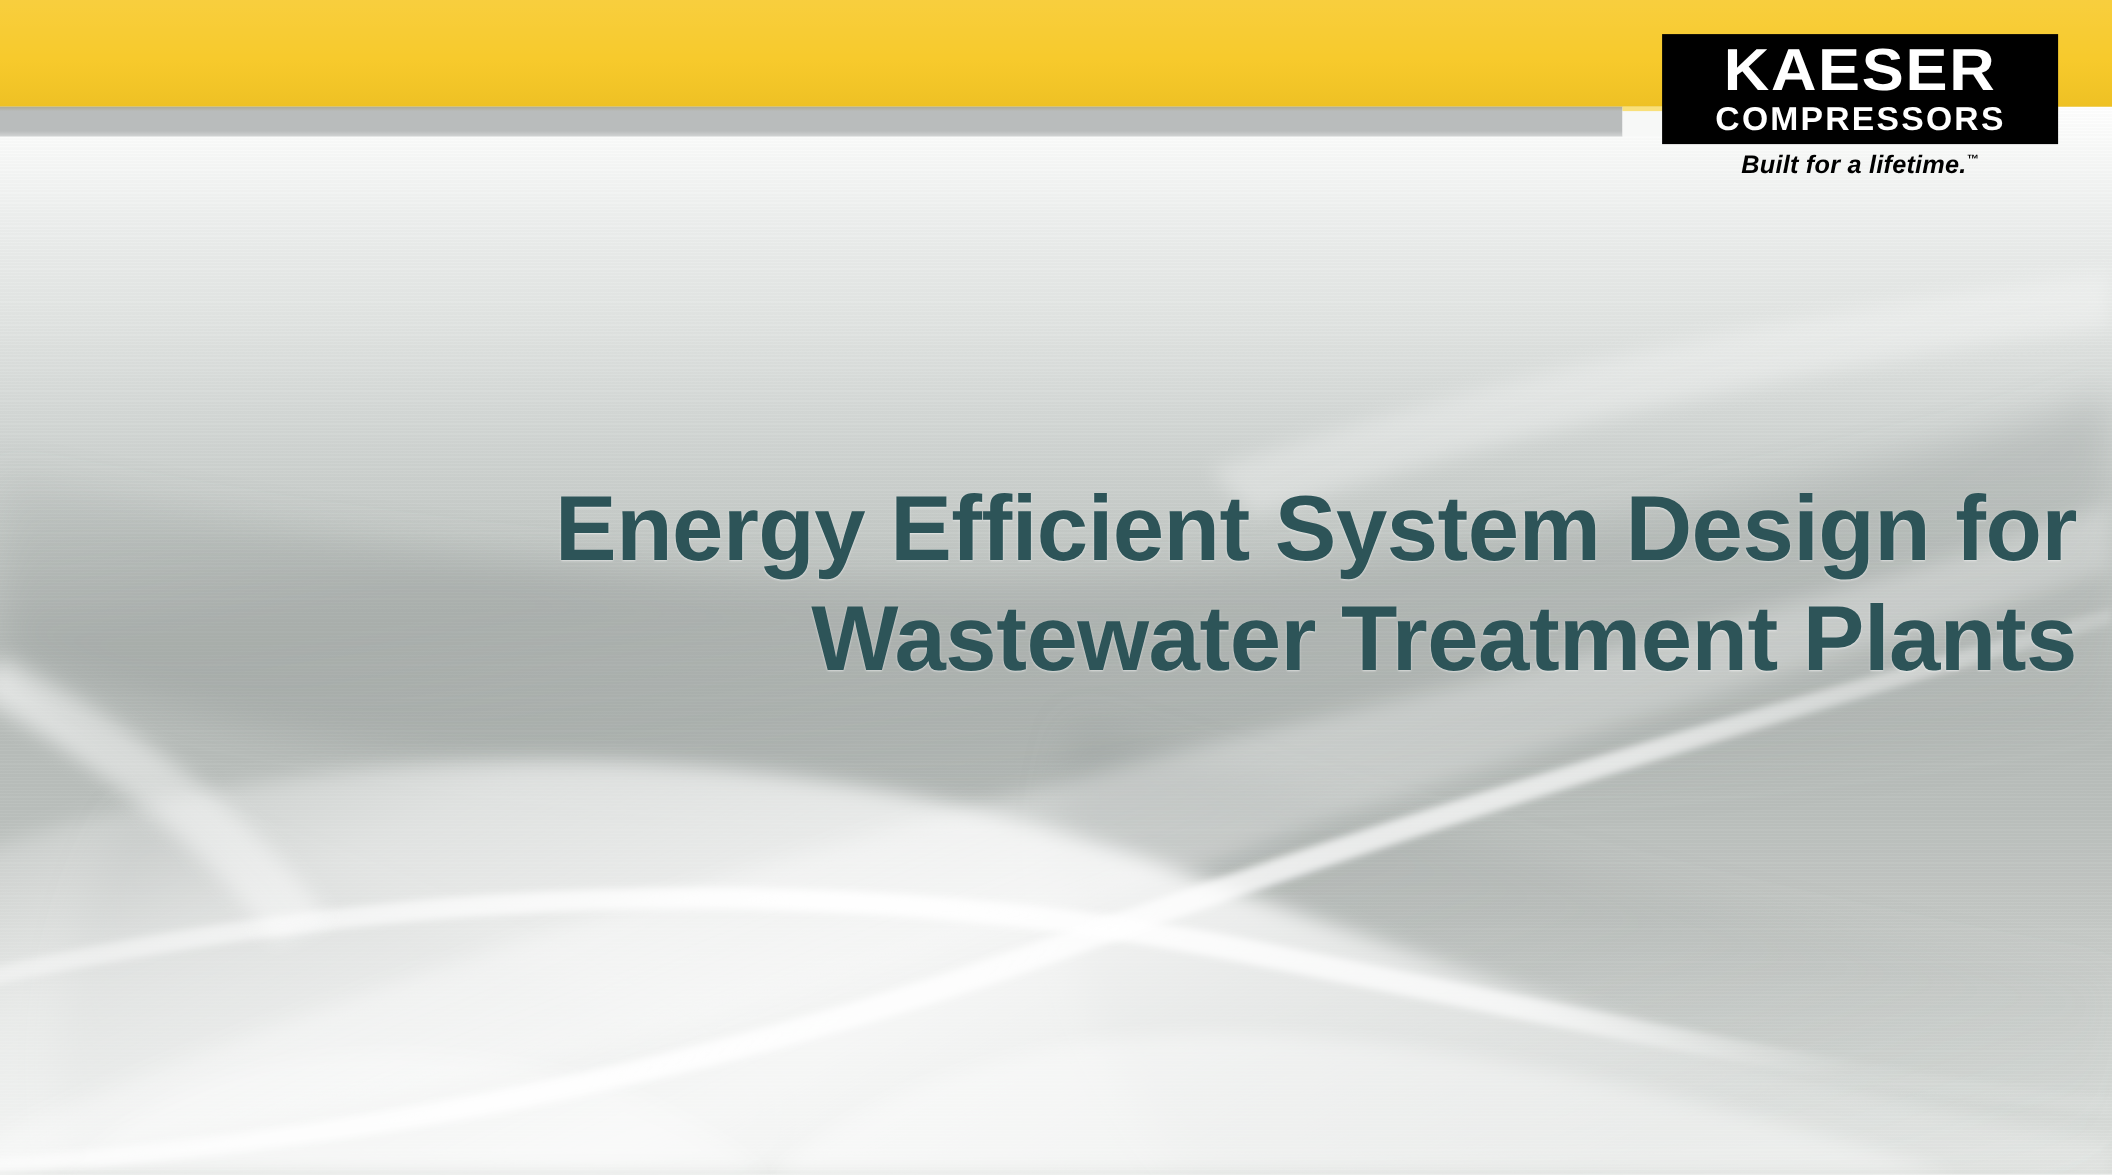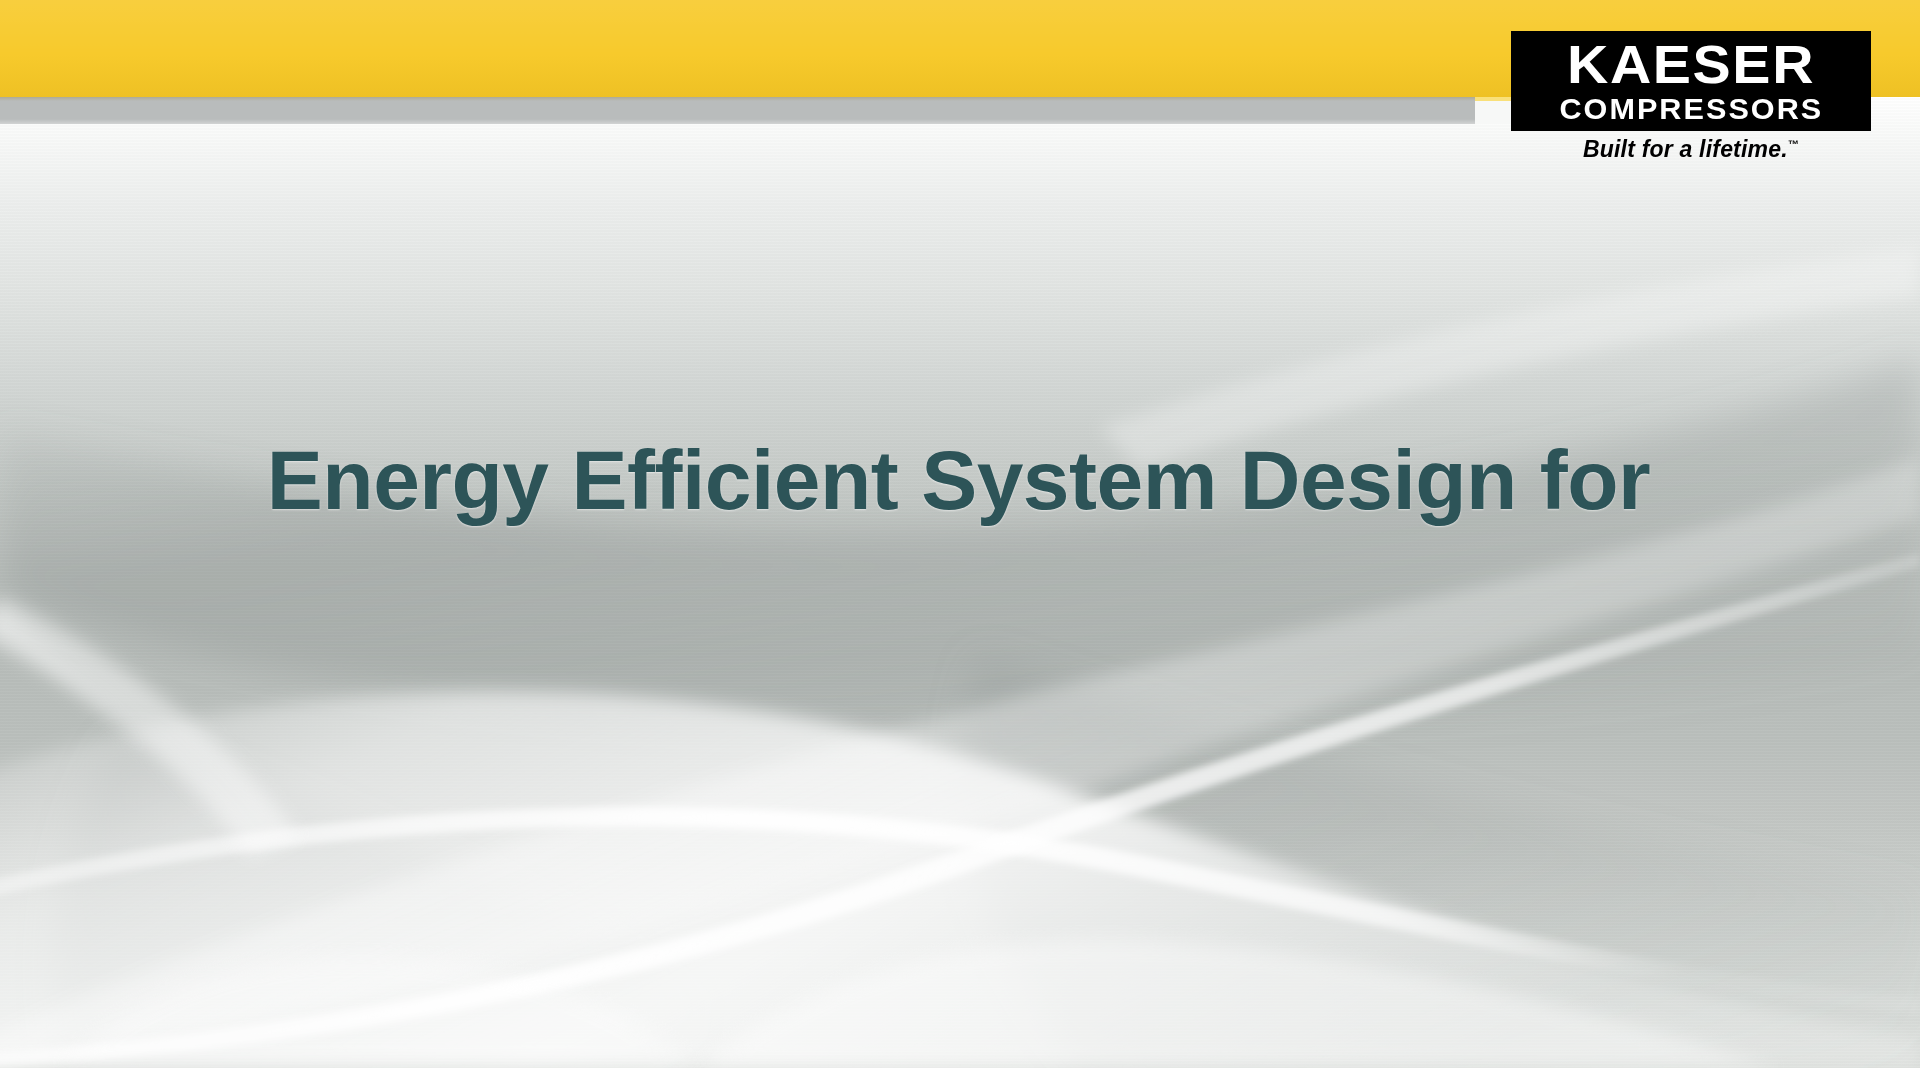--- a/index.html
+++ b/index.html
@@ -178,24 +178,24 @@
     white-space: nowrap;
   }
   .logo-tagline sup {
     font-size: 11px;
     vertical-align: super;
   }
 
   
   .title-wrap {
     position: absolute;
-    left: 15px;
+    left: 1px;
     top: 430px;
     width: 1887px;
-    text-align: center;
+    text-align: right;
   }
   .title-line {
     color: #2d5458;
     font-family: "Liberation Sans", sans-serif;
     font-weight: bold;
     font-size: 84px;
     line-height: 100px;
     letter-spacing: -0.5px;
     white-space: nowrap;
     text-shadow: 0 1px 2px rgba(255,255,255,0.55);
@@ -279,15 +279,16 @@
   <div class="yellow-sliver"></div>
 
   <div class="logo-block">
     <div class="logo-kaeser">KAESER</div>
     <div class="logo-compressors">COMPRESSORS</div>
   </div>
   <div class="logo-tagline"><span>Built for a lifetime.</span><sup>™</sup></div>
 
   <div class="title-wrap">
     <div class="title-line">Energy Efficient System Design for</div>
+    <div class="title-line">Wastewater Treatment Plants</div>
   </div>
 
 </div>
 
 </body></html>

